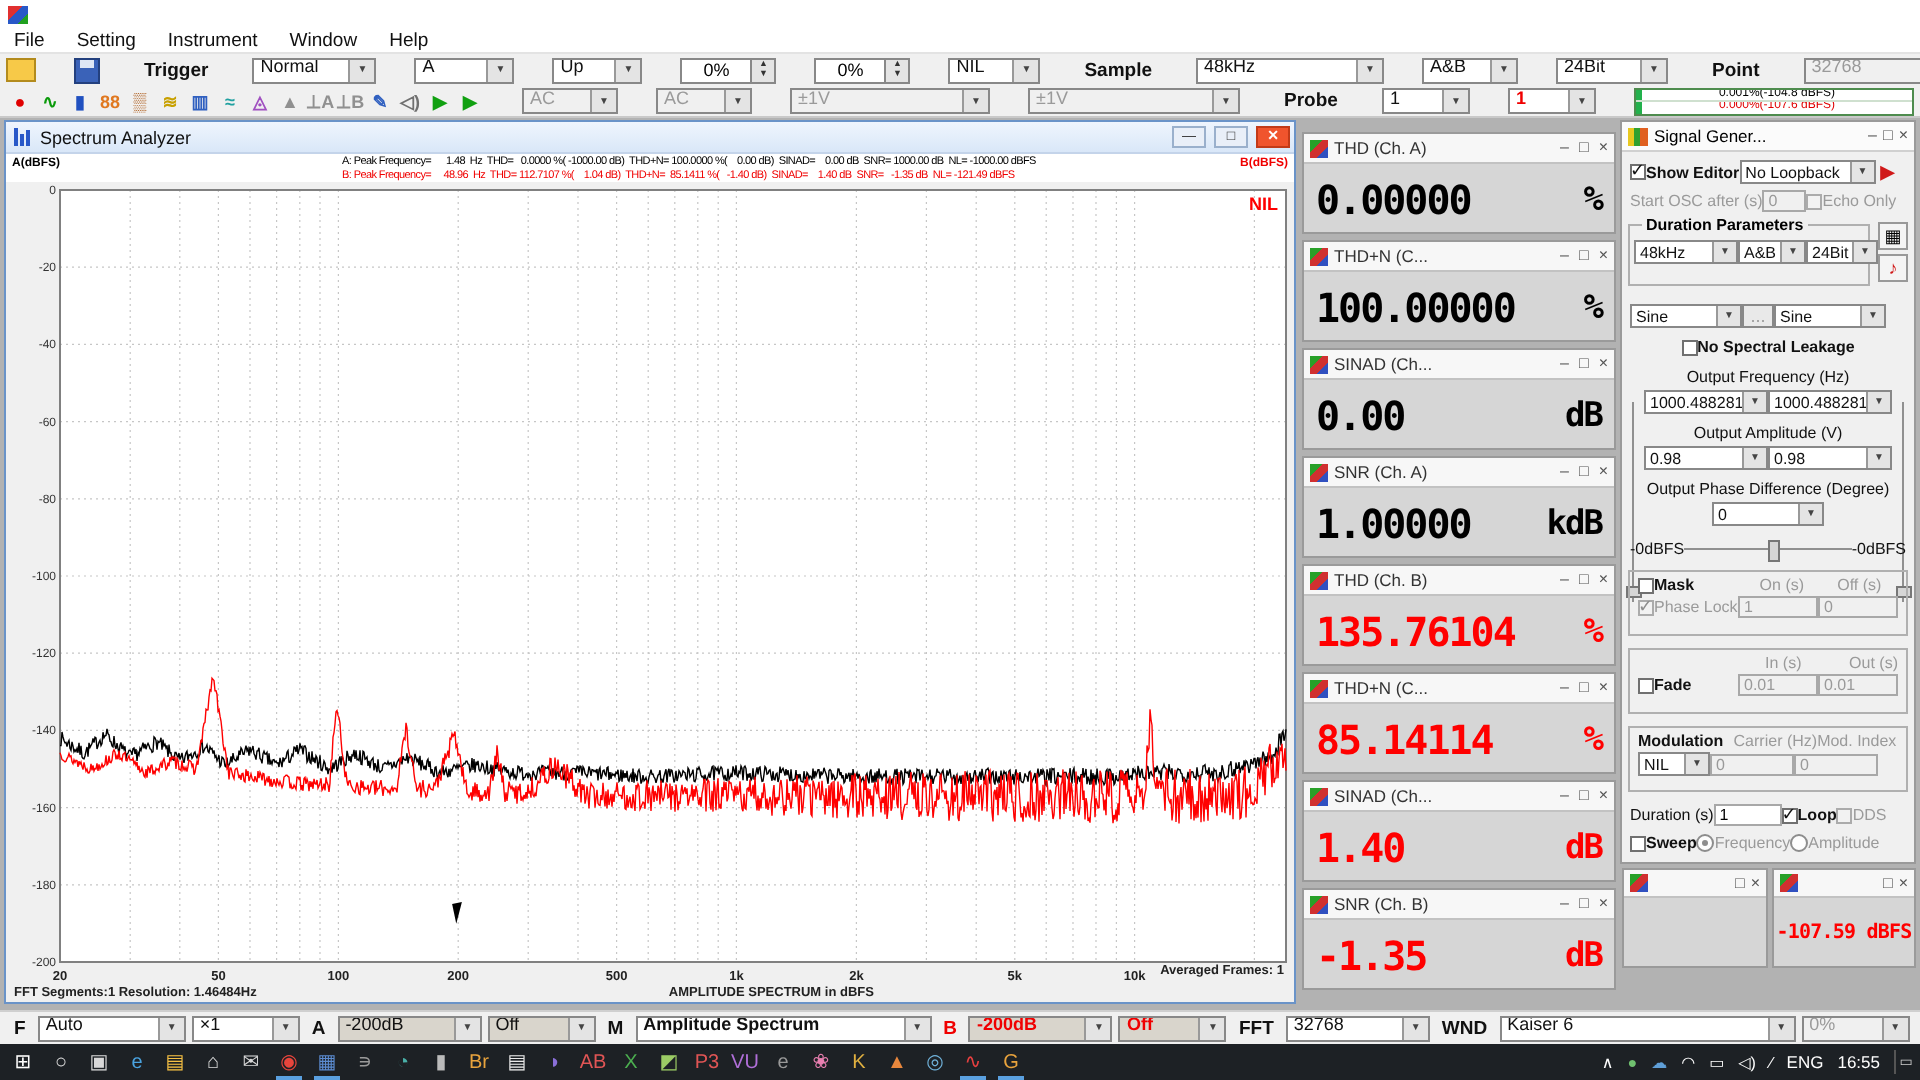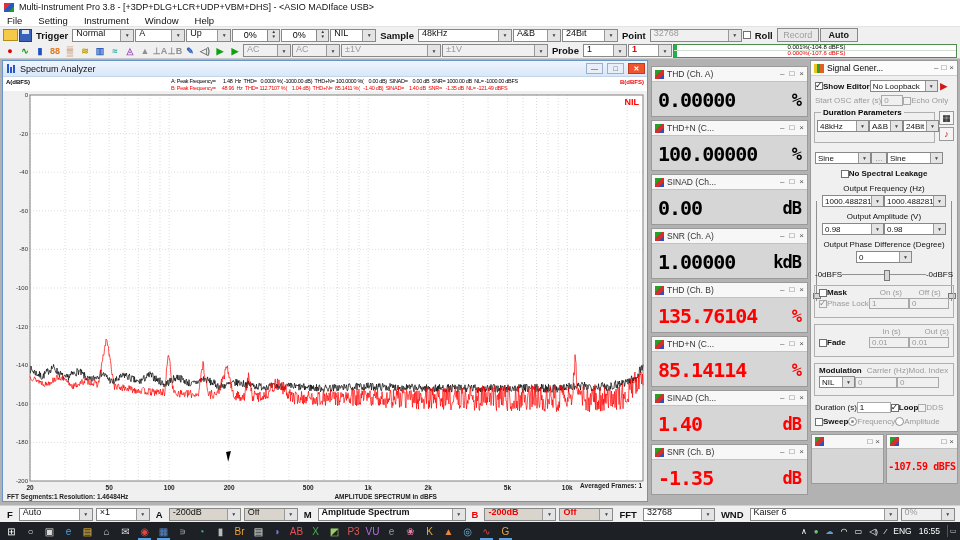--- a/index.html
+++ b/index.html
@@ -4,21 +4,21 @@
 <style>
 html,body{margin:0;padding:0;background:#333;font-family:"Liberation Sans",sans-serif}
 #screen{position:relative;width:960px;height:540px;background:#f0f0f0;overflow:hidden;font-family:"Liberation Sans",sans-serif}
 
 .titlebar{position:absolute;left:0;top:0;width:960px;height:14px;background:#fff;display:flex;align-items:center;gap:5px;padding-left:4px;box-sizing:border-box}
 .app-ico{width:10px;height:9px;flex:none;background:linear-gradient(135deg,#e03030 0 38%,#2858c8 38% 72%,#20a020 72%)}
 .ttl{font-size:9px;color:#111;white-space:nowrap}
 .menubar{position:absolute;top:14px;left:0;width:960px;height:13px;background:#fff;border-bottom:1px solid #e3e3e3;display:flex;align-items:center;gap:16px;padding-left:7px;box-sizing:border-box}
 .mi{font-size:9.5px;color:#111;cursor:default}
 
-.tb{position:absolute;left:0;width:960px;height:16px;background:#f0f0f0;display:flex;align-items:center;gap:1px;padding:0 3px;box-sizing:border-box}
+.tb{position:absolute;left:0;width:960px;height:16px;background:#f0f0f0;display:flex;align-items:center;gap:19px;padding:0 3px;box-sizing:border-box}
 .tb1{top:27px}
 .tb2{top:43px;border-bottom:1px solid #c9c9c9}
 .blab{font-size:9.5px;font-weight:bold;color:#111;padding:0 3px;white-space:nowrap}
 .combo{position:relative;height:13px;background:#fff;border:1px solid #888;font-size:9px;color:#111;display:flex;align-items:center;padding:0 14px 4px 3px;box-sizing:border-box;white-space:nowrap;overflow:hidden;flex:none}
 .combo .arr{position:absolute;right:0;top:0;bottom:0;width:12px;background:#e4e4e4;border-left:1px solid #999;display:flex;align-items:center;justify-content:center;font-size:5px;color:#444}
 .combo.dis{background:#f0f0f0;color:#9a9a9a}
 .combo.red{color:#f00000;font-weight:bold}
 .spin{position:relative;height:13px;border:1px solid #888;background:#fff;display:flex;align-items:center;box-sizing:border-box;flex:none}
 .spin .sv{flex:1;text-align:center;font-size:9px}
 .spin .ud{width:11px;border-left:1px solid #888;display:flex;flex-direction:column;align-self:stretch;background:#e4e4e4}
@@ -105,21 +105,20 @@
 .sdesk{width:10px;height:12px;border-left:1px solid #555;display:flex;align-items:center;justify-content:center;font-size:7px;color:#ccc}
 svg text{font-family:"Liberation Sans",sans-serif}
 </style>
 </head>
 <body>
 
 <div id="screen">
 
   <div class="titlebar">
     <span class="app-ico"></span>
-    <span class="ttl">Multi-Instrument Pro 3.8   -   [+3DP+DLG+LCR+UDP+VBM+DHS]   -   &lt;ASIO MADIface USB&gt;</span>
   </div>
 
   <div class="menubar">
     <span class="mi">File</span>
     <span class="mi">Setting</span>
     <span class="mi">Instrument</span>
     <span class="mi">Window</span>
     <span class="mi">Help</span>
   </div>
 

